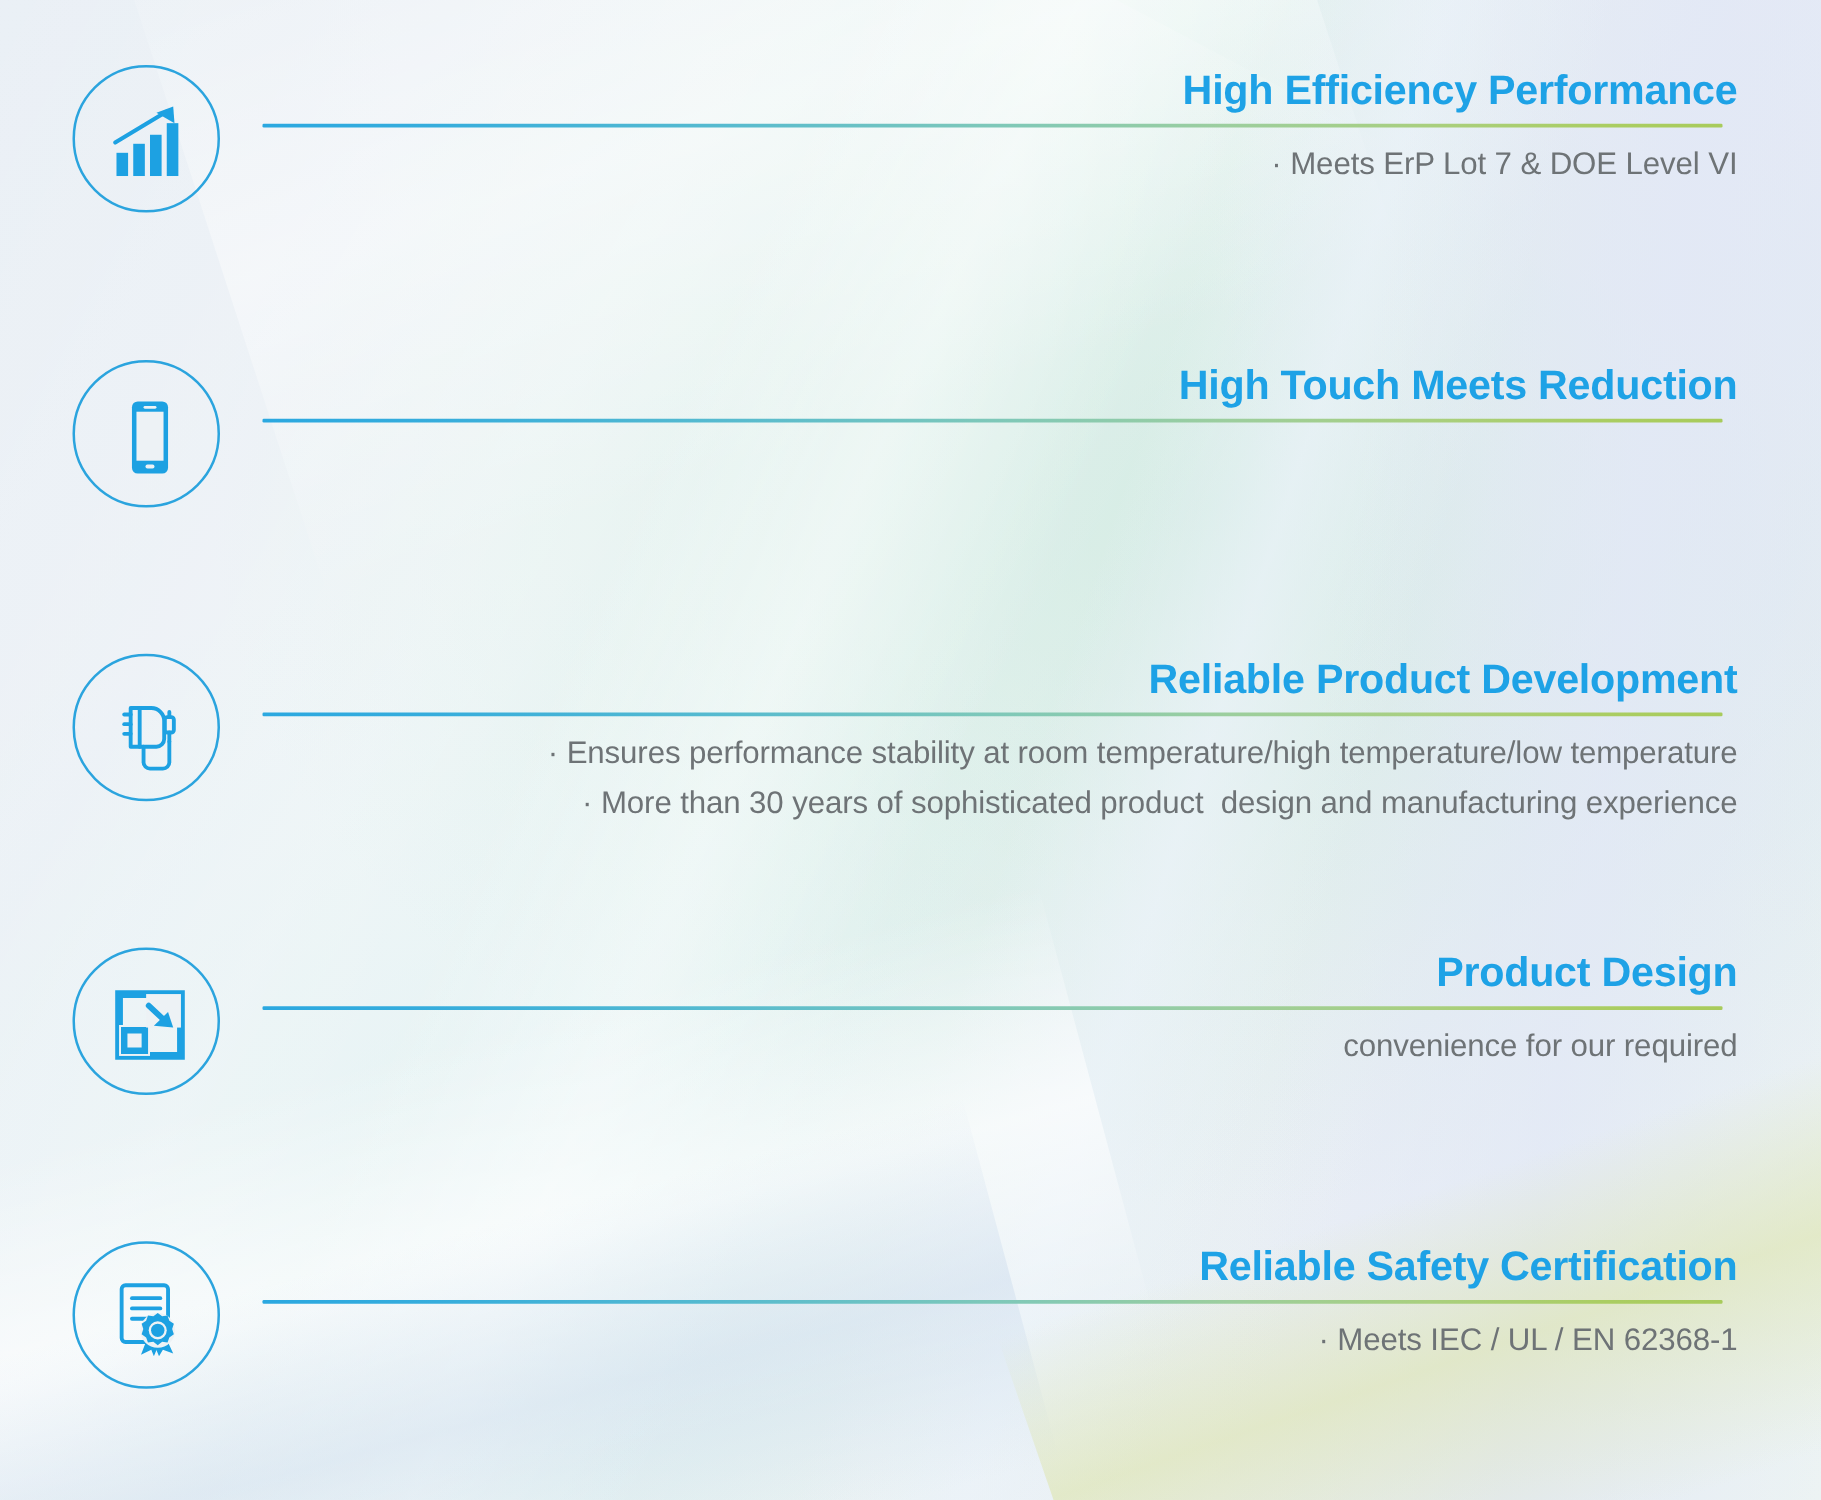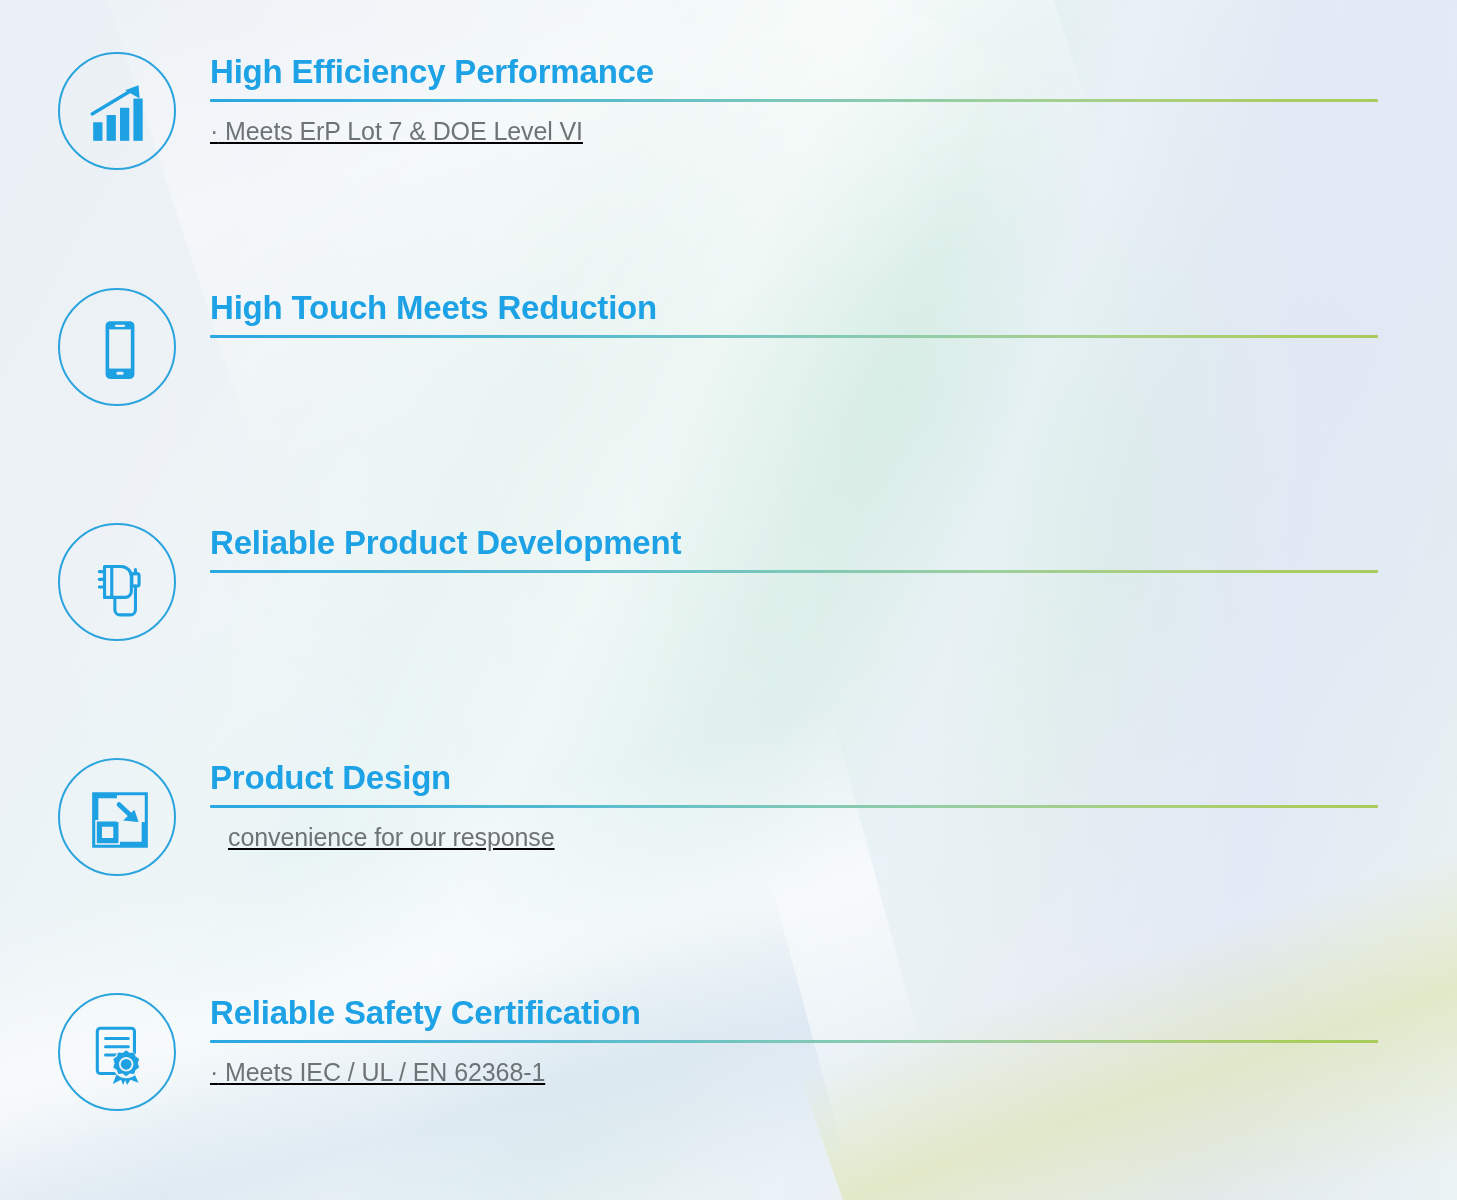--- a/index.html
+++ b/index.html
@@ -23,20 +23,21 @@
     background:
       linear-gradient(115deg,
         #e9eff5 0%,
         #e8eef4 18%,
         #eaf3f4 33%,
         #e7f4f2 48%,
         #eef3f3 62%,
         #e9eef5 76%,
         #eaf2f3 88%,
         #edf4f3 100%);
+    text-align: right;
   }
 
   .bg-layer {
     position: absolute;
     inset: 0;
     pointer-events: none;
   }
 
   
   .bg-teal-wash {
@@ -192,21 +193,20 @@
         #7EC8B9 50%,
         #9CCE9E 66%,
         #A9CF7E 80%,
         #AACD62 92%,
         #A8CB5B 100%);
     border-radius: 1px;
   }
 
   .bullets {
     margin-top: 11px;
-    text-decoration: underline;
   }
   .bullet {
     margin: 0 0 3px 0;
     font-size: 25px;
     line-height: 37px;
     color: #6E7376;
     letter-spacing: -0.1px;
   }
   .bullet .dot {
     color: #6E7376;
@@ -292,40 +292,44 @@
             <path d="M27 44 v12 a5 5 0 0 0 5 5 h10 a5 5 0 0 0 5 -5 v-16"></path>
             <path d="M47 40 v-7"></path>
             <rect x="43.5" y="21" width="7" height="12" rx="2"></rect>
             <path d="M47 21 v-4"></path>
           </g>
         </svg>
       </div>
       <div class="text-col">
         <h2 class="feature-title">Reliable Product Development</h2>
         <div class="divider"></div>
+        <div class="bullets">
+          <p class="bullet"><span class="dot">·</span> <span class="btxt">Ensures performance stability at room temperature/high temperature/low temperature</span></p>
+          <p class="bullet"><span class="dot">·</span> <span class="btxt">More than 30 years of sophisticated product  design and manufacturing experience</span></p>
+        </div>
       </div>
     </div>
 
     <div class="feature" data-idx="3" style="top:758px;">
       <div class="icon-wrap">
         <div class="icon-circle"></div>
         <svg class="icon-glyph" viewBox="0 0 64 64">
           <path d="M8 8 h48 v48 h-48 z" fill="none" stroke="#1DA1E2" stroke-width="6"></path>
           <rect x="8" y="32" width="24" height="24" fill="#EDF2F5"></rect>
           <path d="M12 36 h16 v16 h-16 z" fill="none" stroke="#1DA1E2" stroke-width="5"></path>
           <rect x="29" y="8" width="27" height="26" fill="#EDF2F5"></rect>
           <path d="M31 17 L46 31" stroke="#1DA1E2" stroke-width="4.5" stroke-linecap="round"></path>
           <path d="M50 34 L35 32.5 L46 22 Z" fill="#1DA1E2"></path>
         </svg>
       </div>
       <div class="text-col">
         <h2 class="feature-title">Product Design</h2>
         <div class="divider"></div>
         <div class="bullets">
-          <p class="bullet" style="padding-left:18px;"><span class="btxt">convenience for our response</span></p>
+          <p class="bullet" style="padding-left:18px;"><span class="btxt">convenience for our required</span></p>
         </div>
       </div>
     </div>
 
     <div class="feature" data-idx="4" style="top:993px;">
       <div class="icon-wrap">
         <div class="icon-circle"></div>
         <svg class="icon-glyph" viewBox="0 0 64 64">
           <path d="M13 6 h30 a3 3 0 0 1 3 3 v38 a3 3 0 0 1 -3 3 h-30 a3 3 0 0 1 -3 -3 v-38 a3 3 0 0 1 3 -3 z" fill="none" stroke="#1DA1E2" stroke-width="3"></path>
           <path d="M18 16 h22" stroke="#1DA1E2" stroke-width="3" stroke-linecap="round"></path>

